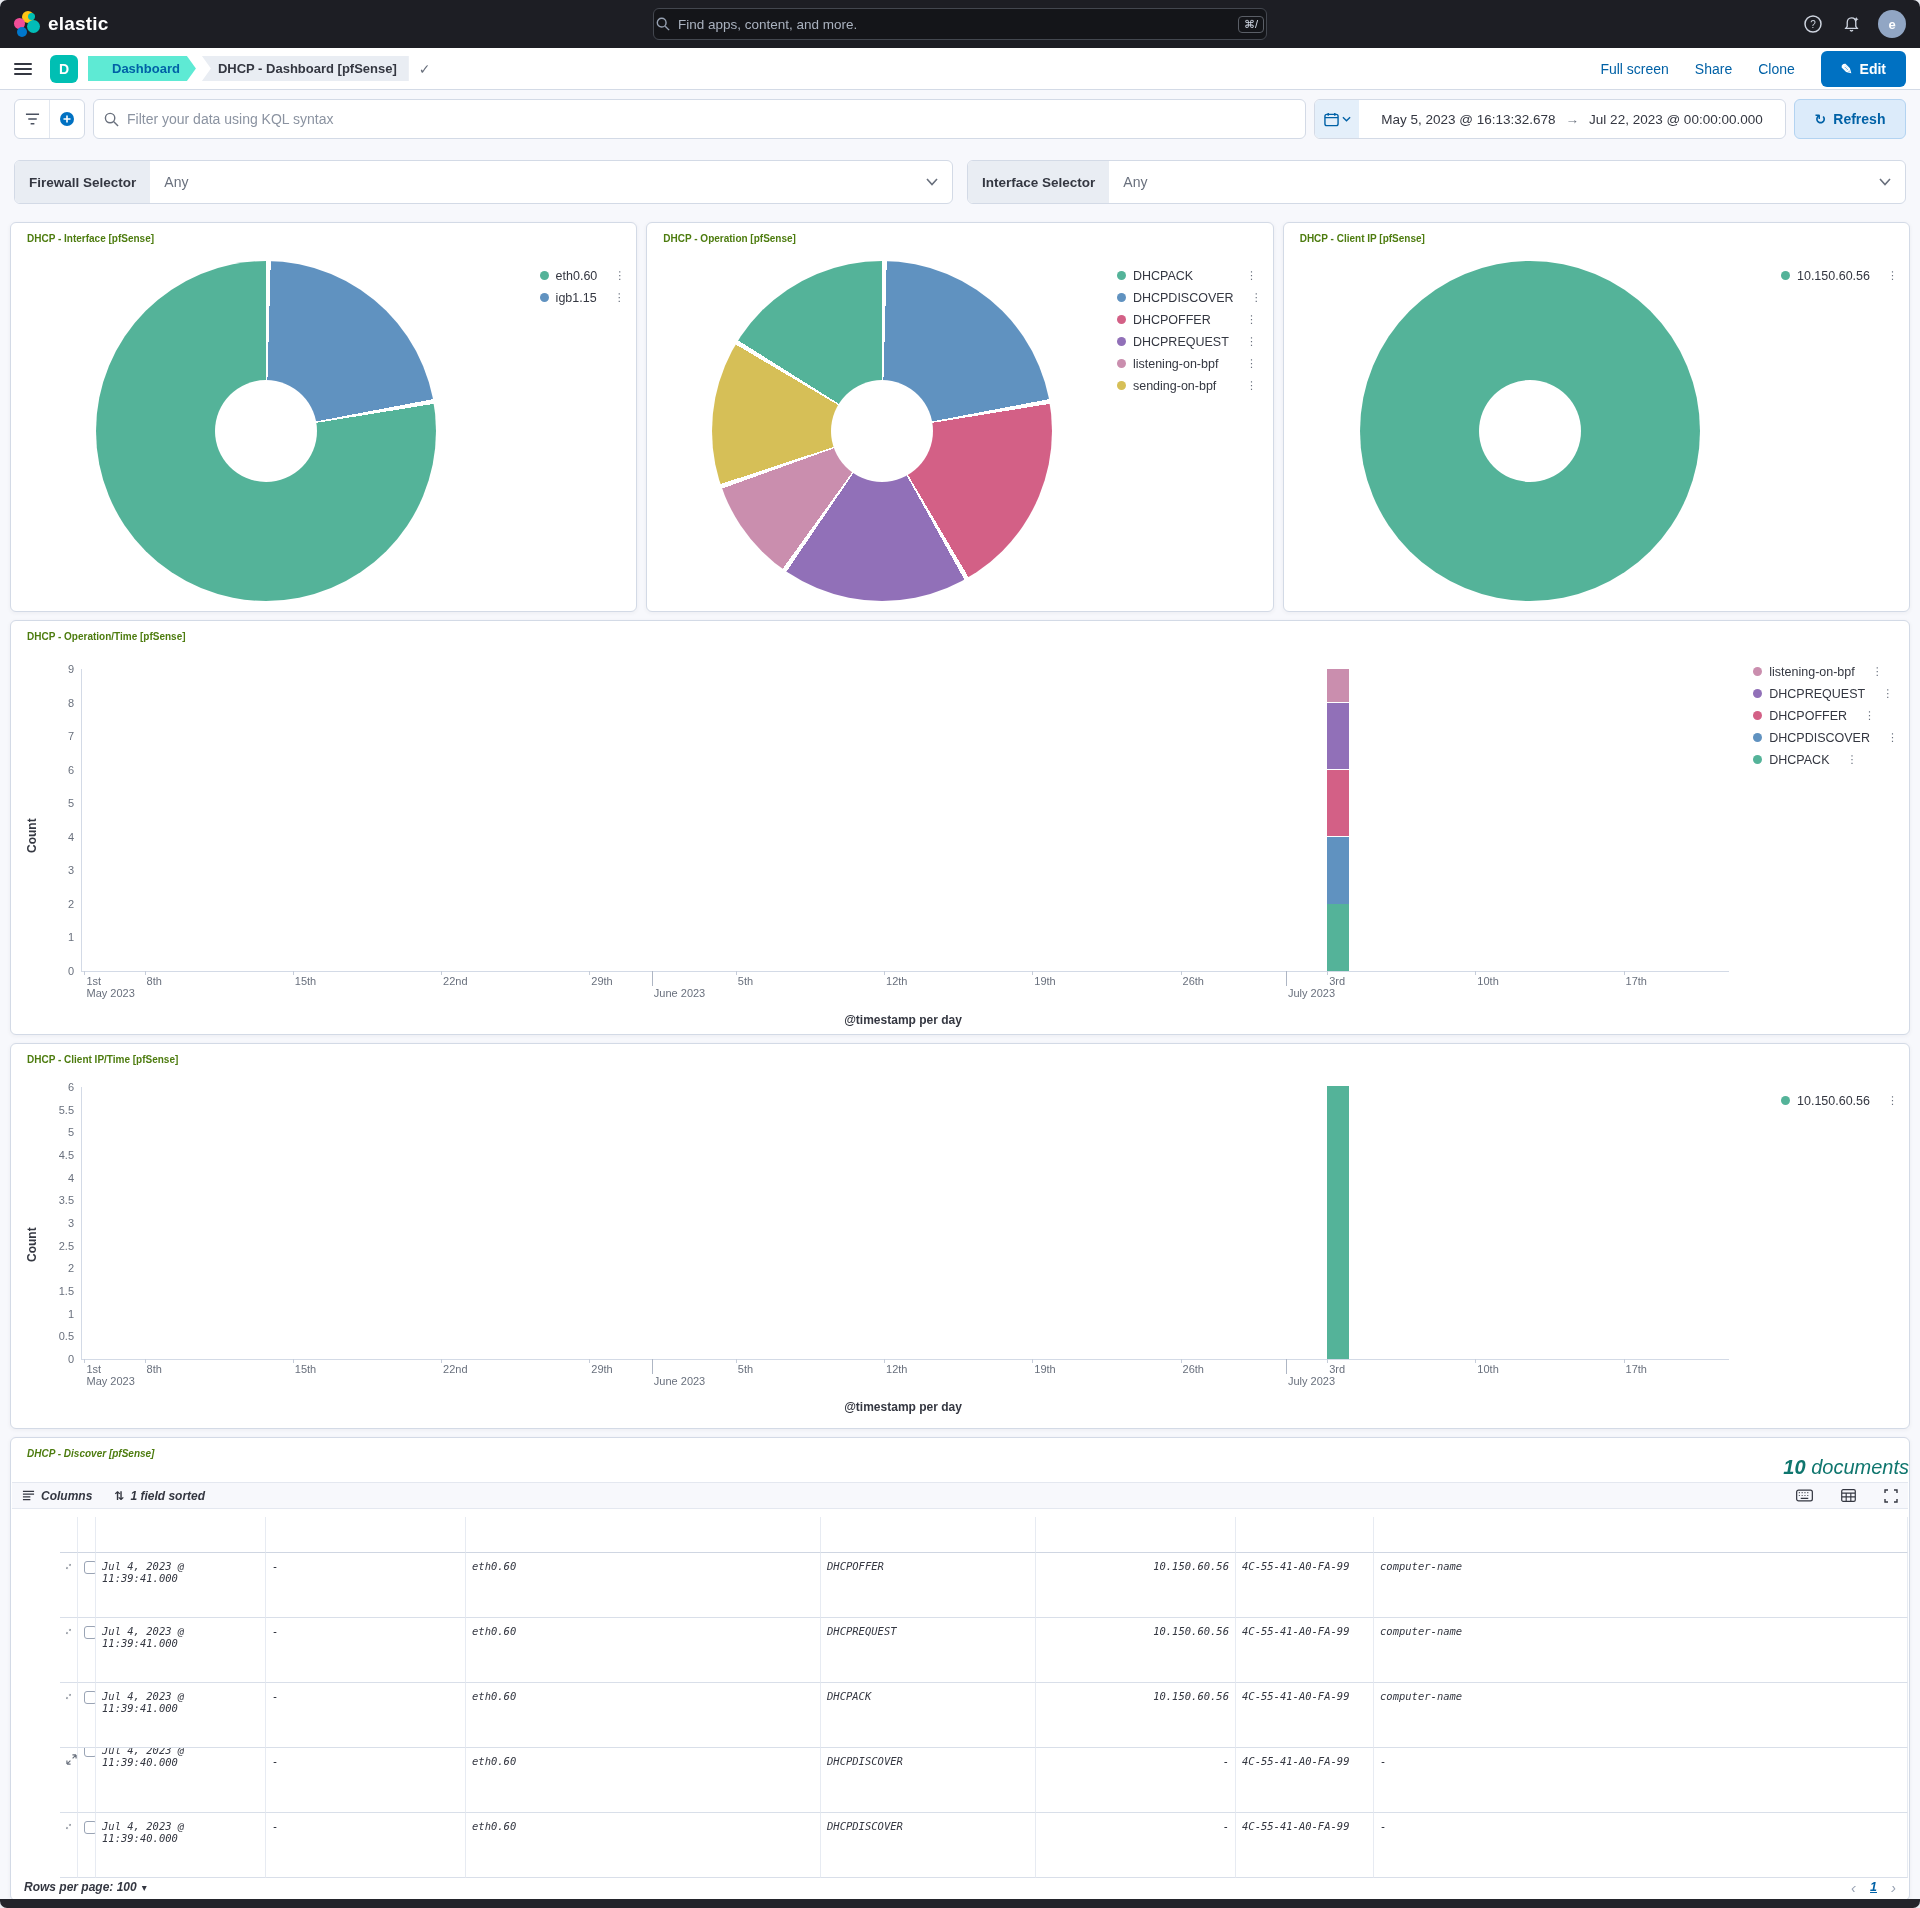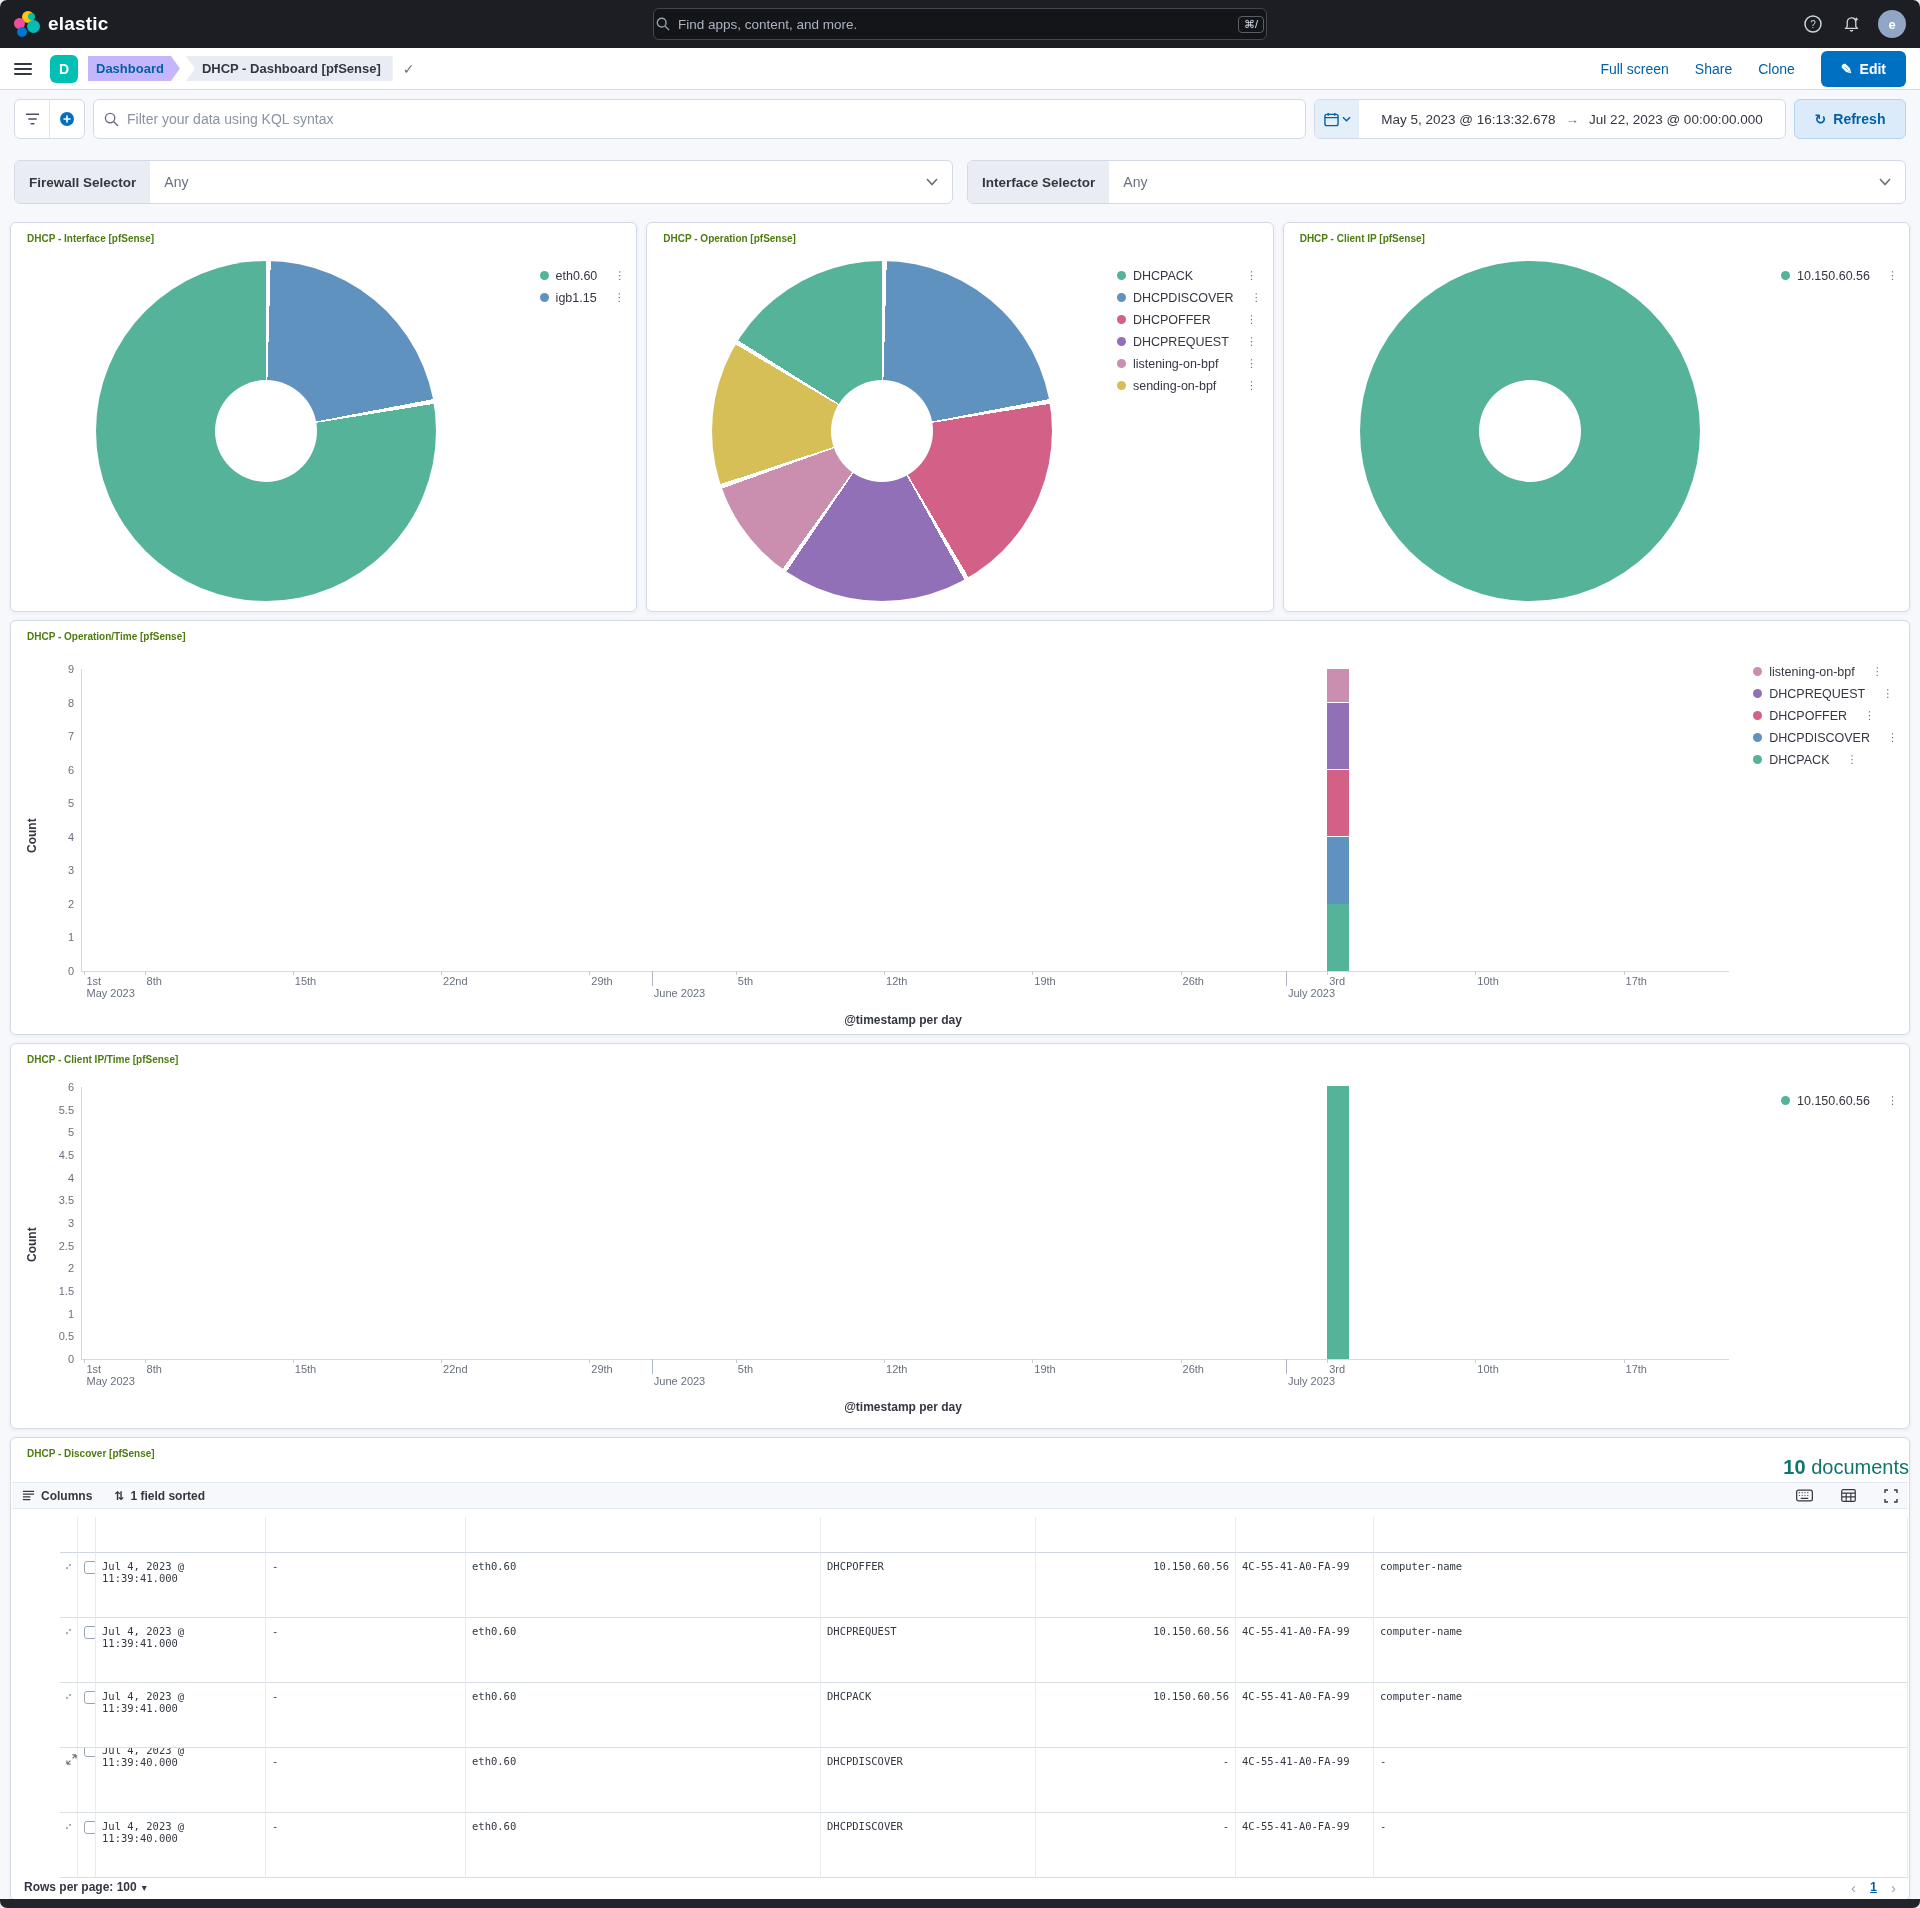--- a/index.html
+++ b/index.html
@@ -18,21 +18,21 @@
   .kbd { border:1px solid #5a5e66; color:#d3dae6; border-radius:4px; font-size:11px; padding:1px 5px; }
   .topbar-right { margin-left:auto; display:flex; align-items:center; gap:16px; }
   .tb-icon { width:22px; height:22px; display:flex; align-items:center; justify-content:center; color:#cdd3de; }
   .avatar { width:28px; height:28px; border-radius:50%; background:#91a6c4; color:#fff; font-size:13px; font-weight:700; display:flex; align-items:center; justify-content:center; }
 
   
   .navbar { height:42px; background:#fff; border-bottom:1px solid #d3dae6; display:flex; align-items:center; padding:0 14px; gap:10px; }
   .burger { width:18px; height:12px; display:flex; flex-direction:column; justify-content:space-between; cursor:pointer; }
   .burger i { height:2px; background:#343741; border-radius:1px; }
   .app-badge { width:28px; height:28px; border-radius:6px; background:#00bfb3; color:#fff; font-weight:700; font-size:14px; display:flex; align-items:center; justify-content:center; margin-left:8px; }
-  .crumb1 { background:#c4b5fd; color:#0061a6; font-size:13px; font-weight:600; padding:5px 16px 5px 8px; clip-path:polygon(0 0, calc(100% - 9px) 0, 100% 50%, calc(100% - 9px) 100%, 0 100%); }
+  .crumb1 { background:#5eead4; color:#0061a6; font-size:13px; font-weight:600; padding:5px 16px 5px 24px; clip-path:polygon(0 0, calc(100% - 9px) 0, 100% 50%, calc(100% - 9px) 100%, 0 100%); }
   .crumb2 { background:#e9edf3; color:#343741; font-size:13px; font-weight:600; padding:5px 12px 5px 16px; clip-path:polygon(0 0,100% 0,100% 100%,0 100%, 9px 50%); margin-left:-4px; }
   .nav-check { color:#69707d; font-size:14px; }
   .nav-right { margin-left:auto; display:flex; align-items:center; gap:26px; }
   .nav-link { color:#0061a6; font-size:14px; font-weight:500; cursor:pointer; }
   .btn-edit { background:#0071c2; color:#fff; border:none; border-radius:6px; height:36px; padding:0 20px; font-size:14px; font-weight:600; display:flex; align-items:center; gap:7px; cursor:pointer; }
 
   
   .querybar { display:flex; align-items:center; padding:9px 14px 9px 14px; gap:8px; }
   .qb-iconbox { display:flex; height:40px; background:#fff; border:1px solid #d3dae6; border-radius:6px; overflow:hidden; }
   .qb-iconbox .qbtn { width:34px; display:flex; align-items:center; justify-content:center; cursor:pointer; }
@@ -77,21 +77,21 @@
   .xtick .tl { position:absolute; left:0; top:0; width:1px; height:4px; background:#c6cdd9; }
   .xtick .tl.month { height:15px; background:#aeb6c4; }
   .xtick .d1 { position:absolute; left:2px; top:4px; font-size:11px; color:#69707d; white-space:nowrap; }
   .xtick .d2 { position:absolute; left:2px; top:16px; font-size:11px; color:#69707d; white-space:nowrap; }
   .xtitle { position:absolute; font-size:12px; font-weight:700; color:#343741; transform:translateX(-50%); }
   .bar { position:absolute; bottom:0; display:flex; flex-direction:column-reverse; }
   .bar i { display:block; border-top:1px solid #fff; }
   .bar i:first-child { border-top:none; }
 
   
-  #panel-discover { height:464px; margin:8px 10px 11px; }
+  #panel-discover { height:464px; margin:8px 10px 11px;font-style:italic; }
   .doccount { position:absolute; right:0; top:18px; font-size:20px; color:#0f766e; }
   .doccount b { font-weight:700; }
   .dg-toolbar { position:absolute; left:1px; right:1px; top:44px; height:27px; background:#f7f8fc; border-top:1px solid #e4e8f0; border-bottom:1px solid #e4e8f0; display:flex; align-items:center; padding:0 10px; gap:22px; }
   .dg-tool { display:flex; align-items:center; gap:6px; font-size:12px; font-weight:600; color:#343741; cursor:pointer; }
   .dg-toolbar .spacer { flex:1; }
   .dg-ricon { color:#343741; display:flex; align-items:center; cursor:pointer; margin-left:6px; }
   .dgrid { position:absolute; left:1px; right:1px; top:79px; font-family:"DejaVu Sans Mono","Liberation Mono",monospace; font-size:10.5px; color:#343741;padding-left:48px; }
   .dg-row { display:grid; grid-template-columns:18px 18px 170px 200px 355px 215px 200px 138px 1fr; }
   .dg-row > div { border-right:1px solid #e7ebf2; border-bottom:1px solid #d9dfe9; padding:7px 6px 0; overflow:hidden; }
   .dg-row.head { height:36px; background:#fff; }

